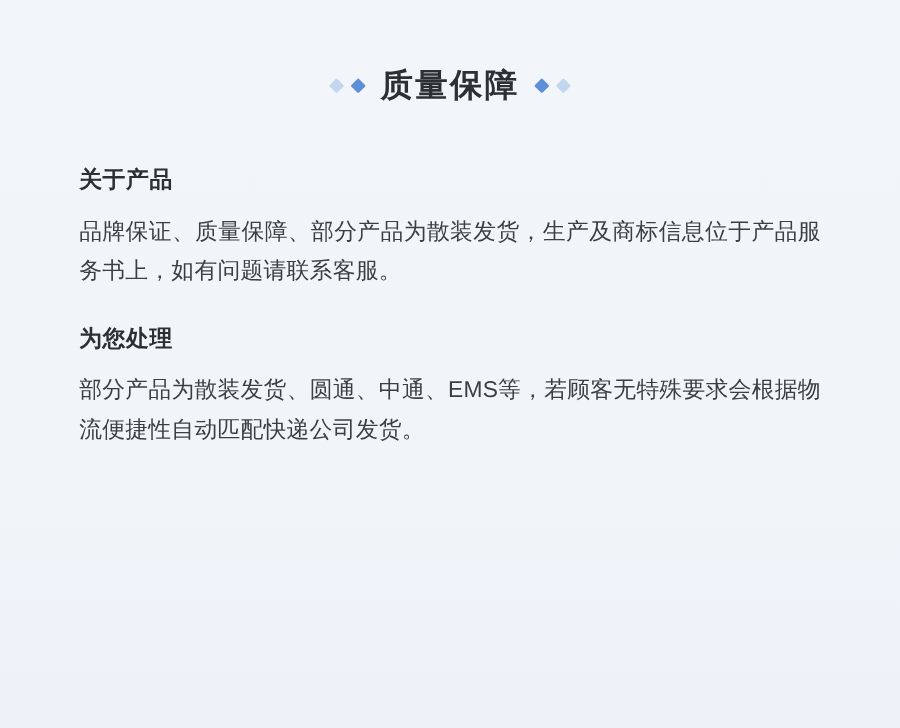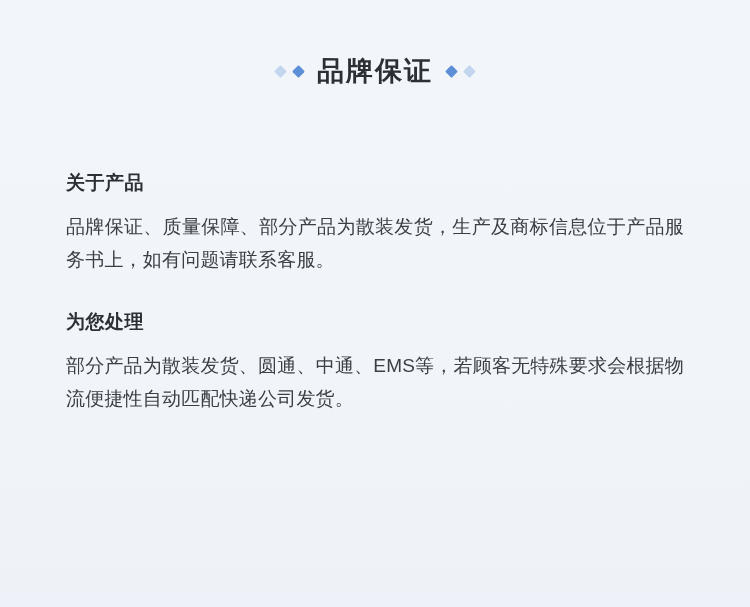--- a/index.html
+++ b/index.html
@@ -51,21 +51,20 @@
   }
   .dia.light { background: #c3d6ef; }
   .dia.dark  { background: #5d8fd6; }
 
   
   .content {
     padding: 34px 66px 0 66px;
   }
   .section {
     margin-bottom: 26px;
-    margin-top: 33px;
   }
   .section:last-child { margin-bottom: 0; }
 
   .section-head {
     font-size: 19px;
     font-weight: bold;
     color: #2b3034;
     margin: 0 0 14px 0;
     letter-spacing: 0.5px;
   }
@@ -82,21 +81,21 @@
 </head>
 <body>
 
 <div class="page">
 
   <div class="title-row">
     <span class="diamonds">
       <span class="dia light"></span>
       <span class="dia dark"></span>
     </span>
-    <h1 class="title-text">品牌保证</h1>
+    <h1 class="title-text">质量保障</h1>
     <span class="diamonds">
       <span class="dia dark"></span>
       <span class="dia light"></span>
     </span>
   </div>
 
   <div class="content">
 
     <div class="section">
       <h2 class="section-head">关于产品</h2>

